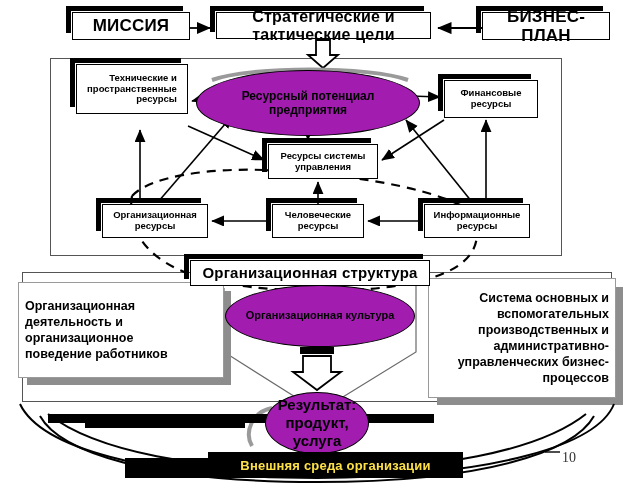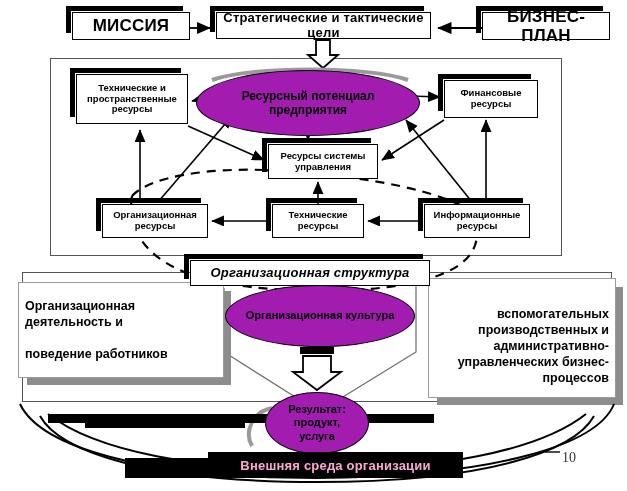--- a/index.html
+++ b/index.html
@@ -62,21 +62,21 @@
     position:absolute;box-sizing:border-box;
     border:1.6px solid #000;border-radius:50%;
     background:#a21caf;
     display:flex;align-items:center;justify-content:center;
     text-align:center;font-weight:bold;line-height:1.2;
     z-index:5;
   }
 
   
   .banner{
-    position:absolute;background:#000;color:#f9a8d4;
+    position:absolute;background:#000;color:#fde047;
     font-weight:bold;font-size:13px;
     display:flex;align-items:center;justify-content:center;
     z-index:20;letter-spacing:.2px;
   }
   .black-bar{position:absolute;background:#000;z-index:14;}
 
   
   svg.ov{position:absolute;left:0;top:0;width:627px;height:491px;overflow:visible;}
   #lines{z-index:4;}
   #lines-top{z-index:12;}
@@ -87,31 +87,31 @@
 </style>
 </head>
 <body>
 
 <div id="stage">
 
   <div class="box title-box sh-tl" style="left:72px;top:12px;width:118px;height:28px;">
     <span>МИССИЯ</span>
   </div>
 
-  <div class="box title-box sh-tl" style="left:216px;top:12px;width:215px;height:27px;font-size:13px;">
+  <div class="box title-box sh-tl" style="left:216px;top:12px;width:215px;height:27px;font-size:16px;">
     <span>Стратегические и тактические цели</span>
   </div>
 
   <div class="box title-box sh-tl" style="left:482px;top:12px;width:128px;height:28px;">
     <span>БИЗНЕС-ПЛАН</span>
   </div>
 
   <div class="frame" style="left:50px;top:58px;width:512px;height:198px;"></div>
 
-  <div class="box res-box sh-tl" style="left:76px;top:74px;width:112px;height:50px;">
+  <div class="box res-box sh-tl" style="left:76px;top:64px;width:112px;height:50px;text-align:right;">
     <span>
       <span>Технические и</span><br>
       <span>пространственные</span><br>
       <span>ресурсы</span>
     </span>
   </div>
 
   <div class="box res-box sh-tl" style="left:444px;top:80px;width:94px;height:38px;">
     <span>
       <span>Финансовые</span><br>
@@ -128,70 +128,70 @@
 
   <div class="box res-box sh-tl" style="left:102px;top:204px;width:106px;height:34px;">
     <span>
       <span>Организационная</span><br>
       <span>ресурсы</span>
     </span>
   </div>
 
   <div class="box res-box sh-tl" style="left:272px;top:204px;width:92px;height:34px;">
     <span>
-      <span>Технические</span><br>
+      <span>Человеческие</span><br>
       <span>ресурсы</span>
     </span>
   </div>
 
   <div class="box res-box sh-tl" style="left:424px;top:204px;width:106px;height:34px;">
     <span>
       <span>Информационные</span><br>
       <span>ресурсы</span>
     </span>
   </div>
 
   <div class="ellipse" style="left:196px;top:70px;width:224px;height:66px;font-size:12px;">
     <span>
       <span>Ресурсный потенциал</span><br>
       <span>предприятия</span>
     </span>
   </div>
 
   <div class="frame" style="left:22px;top:272px;width:590px;height:130px;"></div>
 
-  <div class="box title-box sh-tl" style="left:190px;top:260px;width:240px;height:26px;font-size:13px;z-index:16;font-style:italic;">
+  <div class="box title-box sh-tl" style="left:190px;top:260px;width:240px;height:26px;font-size:15px;z-index:16;">
     <span>Организационная структура</span>
   </div>
 
   <div class="box big-box sh-grey" style="left:18px;top:282px;width:206px;height:96px;align-items:center;justify-content:flex-start;text-align:left;z-index:8;">
     <span>
       <span>Организационная</span><br>
       <span>деятельность и</span><br>
-      <br>
+      <span>организационное</span><br>
       <span>поведение работников</span>
     </span>
   </div>
 
   <div class="box big-box sh-grey" style="left:428px;top:278px;width:188px;height:120px;align-items:center;justify-content:flex-end;text-align:right;z-index:8;">
     <span>
-      <br>
+      <span>Система основных и</span><br>
       <span>вспомогательных</span><br>
       <span>производственных и</span><br>
       <span>административно-</span><br>
       <span>управленческих бизнес-</span><br>
       <span>процессов</span>
     </span>
   </div>
 
   <div class="ellipse" style="left:225px;top:285px;width:190px;height:62px;font-size:11px;z-index:15;">
     <span>Организационная культура</span>
   </div>
 
-  <div class="ellipse" style="left:265px;top:392px;width:104px;height:62px;font-size:11px;z-index:18;">
+  <div class="ellipse" style="left:265px;top:392px;width:104px;height:62px;font-size:15px;z-index:18;">
     <span>
       <span>Результат:</span><br>
       <span>продукт,</span><br>
       <span>услуга</span>
     </span>
   </div>
 
   <div class="black-bar" style="left:48px;top:414px;width:200px;height:9px;"></div>
   <div class="black-bar" style="left:85px;top:419px;width:160px;height:9px;"></div>
   <div class="black-bar" style="left:248px;top:414px;width:186px;height:9px;"></div>

